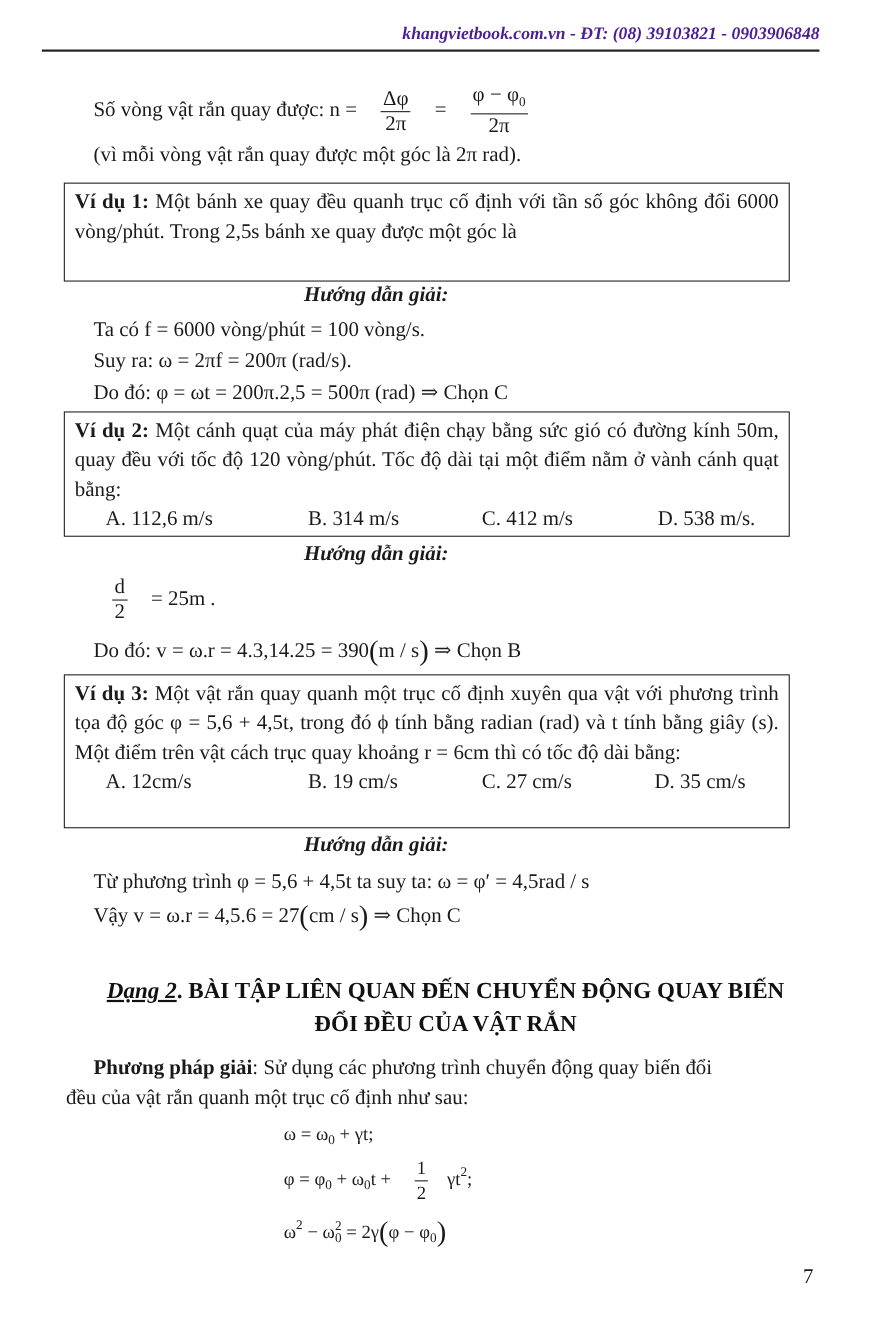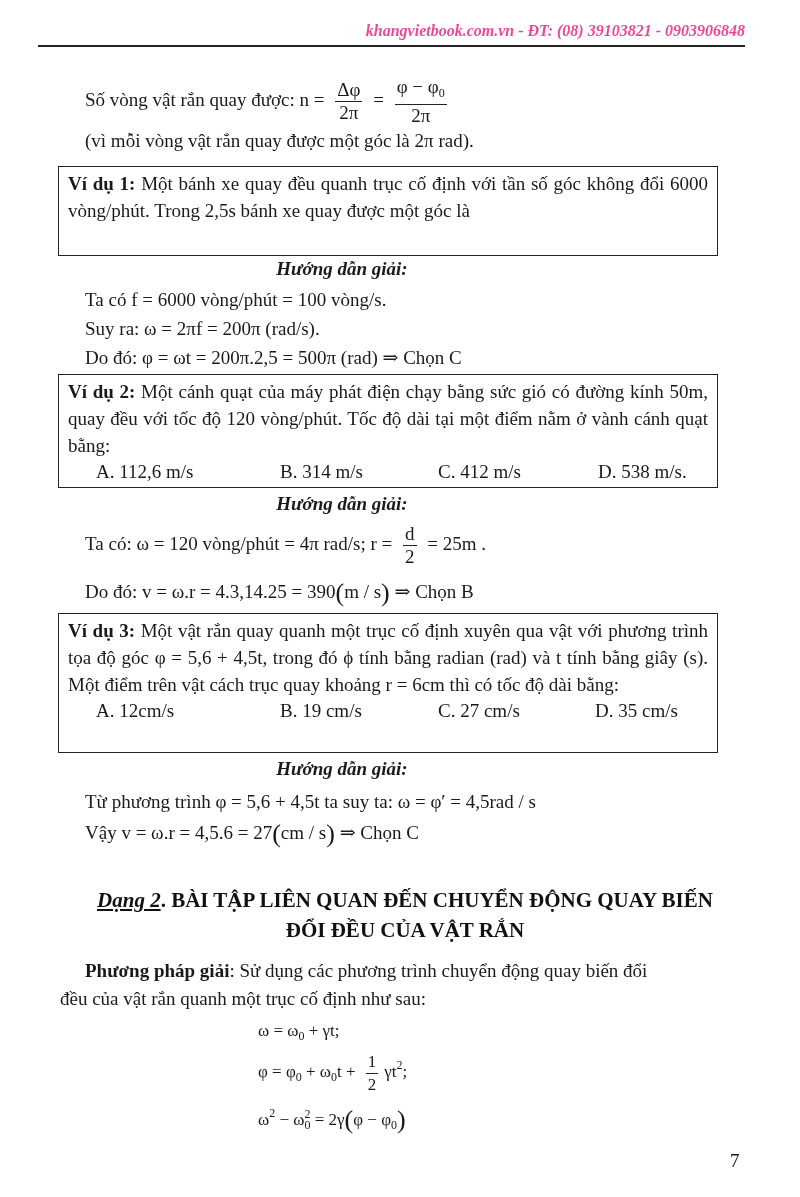--- a/index.html
+++ b/index.html
@@ -4,25 +4,25 @@
 <style>
   html, body { margin: 0; padding: 0; background: #ffffff; }
   body {
     width: 800px; height: 1197px; position: relative; overflow: hidden;
     font-family: "Liberation Serif", "DejaVu Serif", serif;
     color: #1a1a1a;
   }
   .abs { position: absolute; }
   .header {
     left: 57px; top: 22px; width: 688px; text-align: right;
-    font-style: italic; font-weight: bold; font-size: 16px; color: #ec4899;
+    font-style: italic; font-weight: bold; font-size: 16px; color: #4c1d95;
   }
   .header-rule { left: 38px; top: 45px; width: 707px; height: 0; border-top: 2px solid #222; }
   .para { font-size: 19px; line-height: 30px; white-space: nowrap; }
-  .frac { display: inline-block; vertical-align: middle; text-align: center; margin: 0 6px; }
+  .frac { display: inline-block; vertical-align: middle; text-align: center; margin: 0 17px; }
   .frac .num { display: block; border-bottom: 1.3px solid #222; padding: 0 2px; line-height: 22px; }
   .frac .den { display: block; line-height: 22px; }
   .sub { font-size: 12px; vertical-align: -4px; }
   .sup { font-size: 12px; vertical-align: 8px; }
   .box {
     border: 1.5px solid #222; box-sizing: border-box; left: 58px; width: 660px;
     padding: 3px 9px 0 9px;
   }
   .box .q { font-size: 19px; line-height: 27px; text-align: justify; text-align-last: left; }
   .box .q b { font-weight: bold; }
@@ -68,21 +68,20 @@
   <div class="q"><b>Ví dụ 2:</b> <span>Một cánh quạt của máy phát điện chạy bằng sức gió có đường kính 50m, quay đều với tốc độ 120 vòng/phút. Tốc độ dài tại một điểm nằm ở vành cánh quạt bằng:</span></div>
   <div class="opts">
     <span style="left:28px">A. 112,6 m/s</span>
     <span style="left:212px">B. 314 m/s</span>
     <span style="left:370px">C. 412 m/s</span>
     <span style="left:530px">D. 538 m/s.</span>
   </div>
 </div>
 <div class="abs guide" style="top:493px;">Hướng dẫn giải:</div>
 <div class="abs para" style="left:85px; top:523px;">
-  <span>Ta có: ω = 120 vòng/phút = 4π rad/s;  r =</span>
   <span class="frac">
     <span class="num">d</span>
     <span class="den">2</span>
   </span>
   <span>= 25m .</span>
 </div>
 <div class="abs para" style="left:85px; top:577px;">
   <span>Do đó:  v = ω.r = 4.3,14.25 = 390</span><span class="big-paren">(</span><span>m / s</span><span class="big-paren">)</span>
   <span>⇒ Chọn B</span>
 </div>

